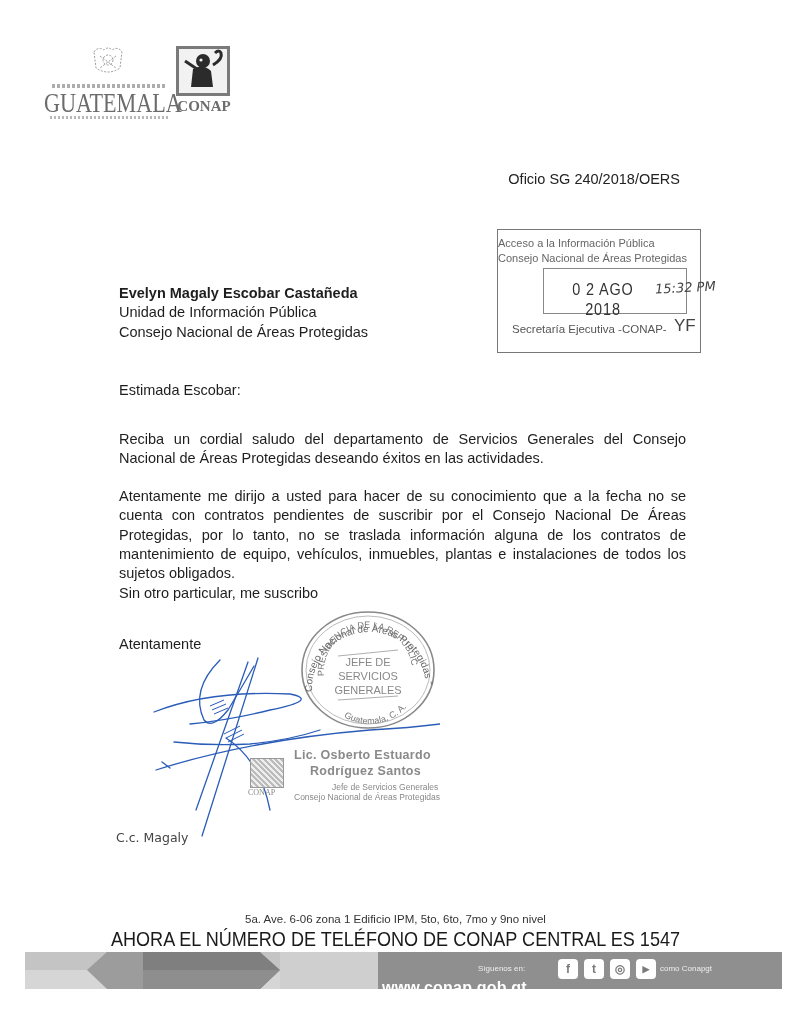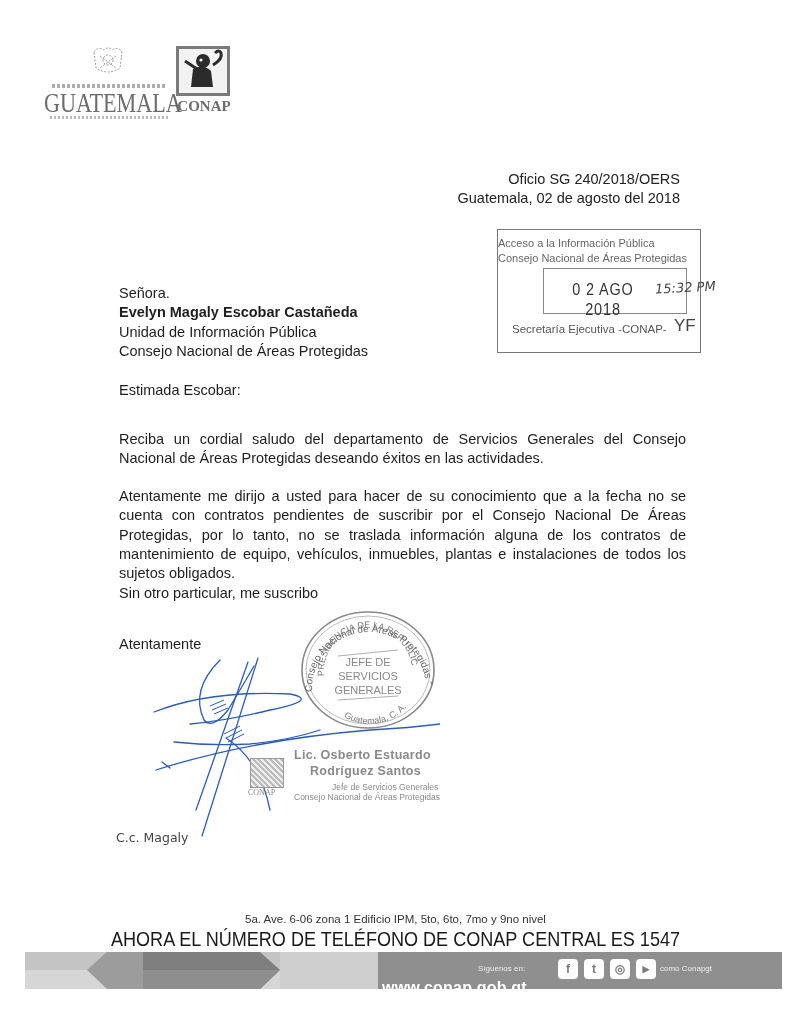--- a/index.html
+++ b/index.html
@@ -105,36 +105,34 @@
         <path d="M6 12 L18 20" stroke="#2b2b2b" stroke-width="3"></path>
       </g>
       <circle cx="22" cy="11" r="1.6" fill="#f2f2f2"></circle>
     </svg>
   </div>
   <div class="word">CONAP</div>
 </div>
 
 <div class="ref">
   <div>Oficio SG 240/2018/OERS</div>
-  <div>Guatemala, 02 de agosto del 2018</div>
 </div>
 
 <div class="stamp">
   <div class="l1">Acceso a la Información Pública</div>
   <div class="l2">Consejo Nacional de Áreas Protegidas</div>
   <div class="datebox">
     <div class="date">0 2 AGO 2018</div>
   </div>
   <div class="sec">Secretaría Ejecutiva -CONAP-</div>
   <div class="initials">YF</div>
 </div>
 <div class="stamp-time">15:32 PM</div>
 
 <div class="txt" style="top:284px">
-  <div>Señora.</div>
   <div class="bold">Evelyn Magaly Escobar Castañeda</div>
   <div>Unidad de Información Pública</div>
   <div>Consejo Nacional de Áreas Protegidas</div>
 </div>
 
 <div class="txt" style="top:381px">Estimada Escobar:</div>
 <div class="txt just" style="top:430px">Reciba un cordial saludo del departamento de Servicios Generales del Consejo Nacional de Áreas Protegidas deseando éxitos en las actividades.</div>
 <div class="txt just" style="top:487px">Atentamente me dirijo a usted para hacer de su conocimiento que a la fecha no se cuenta con contratos pendientes de suscribir por el Consejo Nacional De Áreas Protegidas, por lo tanto, no se traslada información alguna de los contratos de mantenimiento de equipo, vehículos, inmuebles, plantas e instalaciones de todos los sujetos obligados.</div>
 <div class="txt" style="top:584px">Sin otro particular, me suscribo</div>
 <div class="txt" style="top:635px">Atentamente</div>

